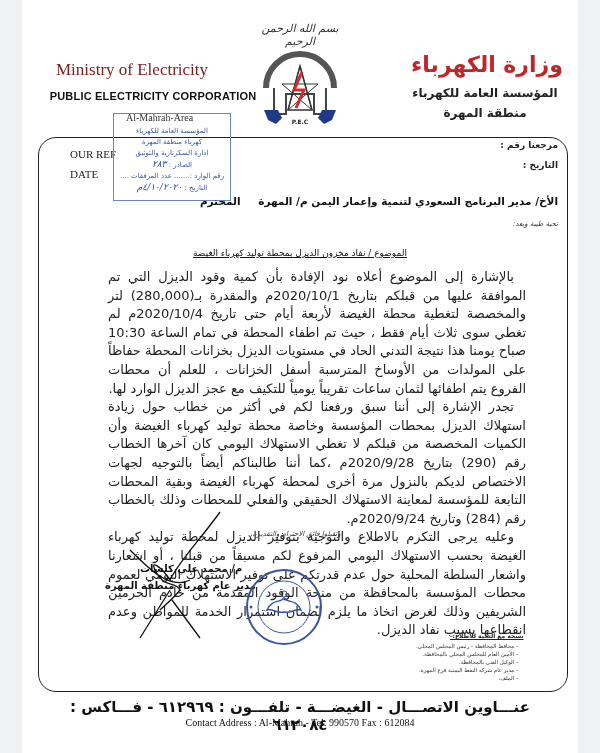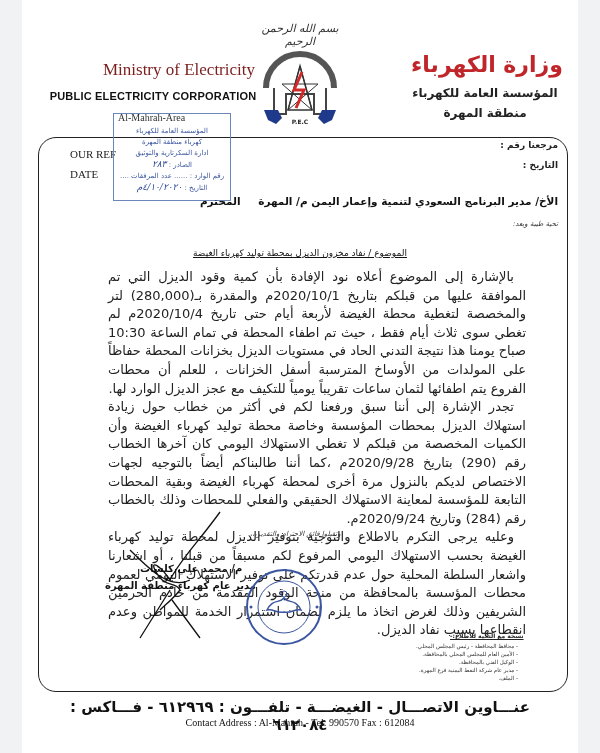--- a/index.html
+++ b/index.html
@@ -1,32 +1,32 @@
 <!DOCTYPE html>
 <html><head>
 <meta charset="utf-8">
 <style>
   * { box-sizing: border-box; margin: 0; padding: 0; }
   html, body { width: 600px; height: 753px; overflow: hidden; background: #f1f2f4; }
   body { font-family: "DejaVu Sans", sans-serif; position: relative; }
   .page { position: absolute; left: 22px; top: 0; width: 556px; height: 753px; background: #ffffff; }
   .bismillah { position: absolute; left: 257px; top: 22px; width: 86px; font-family: "DejaVu Serif", serif; font-size: 11px; color: #333; text-align: center; direction: rtl; font-style: italic; letter-spacing: -0.5px; }
-  .ministry-en { position: absolute; left: 65px; top: 60px; width: 190px; text-align: right; font-family: "Liberation Serif", serif; font-size: 17px; color: #7a1e1e; }
+  .ministry-en { position: absolute; left: 56px; top: 60px; width: 190px; text-align: left; font-family: "Liberation Serif", serif; font-size: 17px; color: #7a1e1e; }
   .pec-en { position: absolute; left: 48px; top: 90px; width: 210px; text-align: center; font-family: "Liberation Sans", sans-serif; font-weight: bold; font-size: 11px; color: #111; letter-spacing: 0.2px; }
   .ministry-ar { position: absolute; right: 28px; top: 52px; width: 170px; text-align: center; direction: rtl; font-family: "DejaVu Sans", sans-serif; font-weight: bold; font-size: 22px; color: #c0252a; }
   .pec-ar { position: absolute; right: 40px; top: 86px; width: 150px; text-align: center; direction: rtl; font-weight: bold; font-size: 12px; color: #222; }
   .area-ar { position: absolute; right: 40px; top: 106px; width: 150px; text-align: center; direction: rtl; font-weight: bold; font-size: 12px; color: #222; }
   .logo { position: absolute; left: 258px; top: 44px; width: 84px; height: 84px; }
   .doc-frame { position: absolute; left: 38px; top: 137px; width: 530px; height: 555px; border: 1.5px solid #222; border-radius: 18px 18px 18px 18px; }
   .ref-ar { position: absolute; right: 42px; top: 140px; direction: rtl; font-size: 9px; font-weight: bold; color: #222; }
   .date-ar { position: absolute; right: 42px; top: 160px; direction: rtl; font-size: 9px; font-weight: bold; color: #222; }
   .ref-en { position: absolute; left: 70px; top: 148px; font-family: "Liberation Serif", serif; font-size: 11px; color: #222; }
   .date-en { position: absolute; left: 70px; top: 168px; font-family: "Liberation Serif", serif; font-size: 11px; color: #222; }
   .stamp-box { position: absolute; left: 113px; top: 113px; width: 118px; height: 88px; border: 1px solid #6b86b8; color: #3b56a0; font-size: 7px; direction: rtl; text-align: center; padding-top: 12px; line-height: 11px; }
-  .stamp-box .st-area { position: absolute; left: 4px; top: -2px; direction: ltr; font-family: "Liberation Serif", serif; font-size: 10px; color: #333; }
+  .stamp-box .st-area { position: absolute; left: 12px; top: -2px; direction: ltr; font-family: "Liberation Serif", serif; font-size: 10px; color: #333; }
   .stamp-box .st-line { display: block; }
   .stamp-box .st-hand { font-family: "DejaVu Serif", serif; font-style: italic; color: #2f4c9a; font-size: 9px; }
   .recipient { position: absolute; right: 42px; top: 195px; direction: rtl; font-weight: bold; font-size: 10.5px; color: #111; white-space: nowrap; }
   .recipient .hon { margin-right: 14px; }
   .greeting { position: absolute; right: 42px; top: 220px; direction: rtl; font-size: 7px; color: #333; font-style: italic; }
   .subject { position: absolute; left: 60px; top: 248px; width: 480px; text-align: center; direction: rtl; font-weight: normal; font-size: 9px; color: #111; text-decoration: underline; }
   .body { position: absolute; left: 108px; top: 268px; width: 418px; direction: rtl; text-align: justify; font-size: 13px; line-height: 18.6px; color: #222; }
   .body p { text-indent: 12px; }
   .closing { position: absolute; left: 250px; top: 530px; direction: rtl; font-size: 7px; color: #333; font-style: italic; }
   .signer-name { position: absolute; left: 140px; top: 563px; direction: rtl; font-weight: bold; font-size: 10px; color: #111; }

